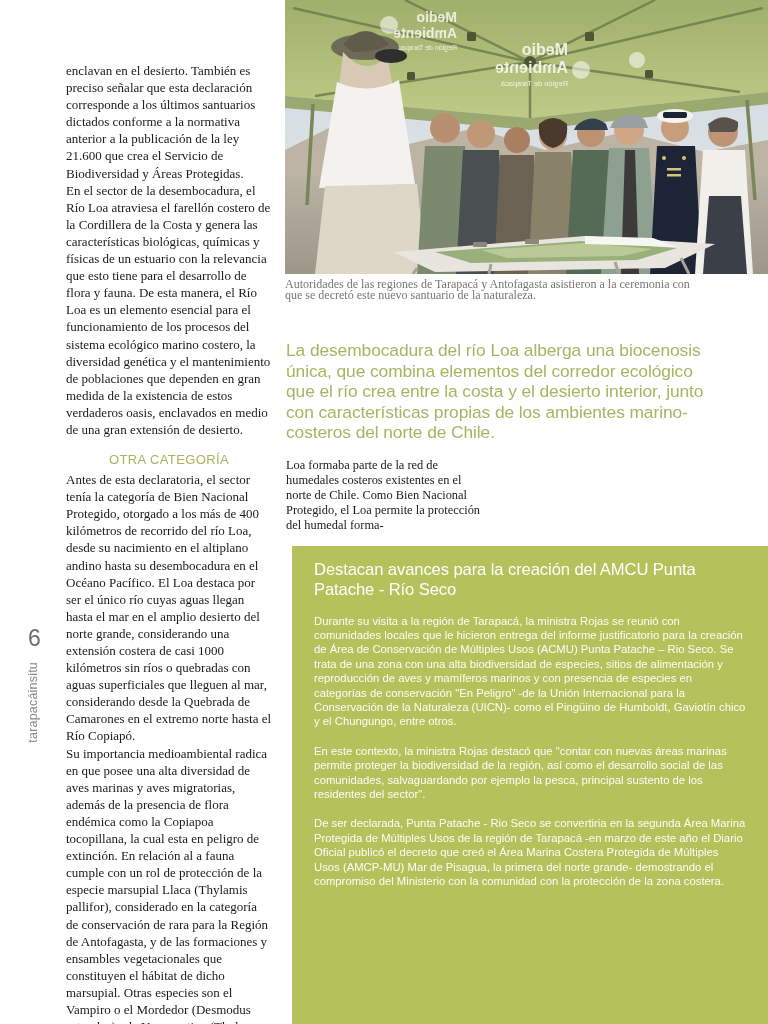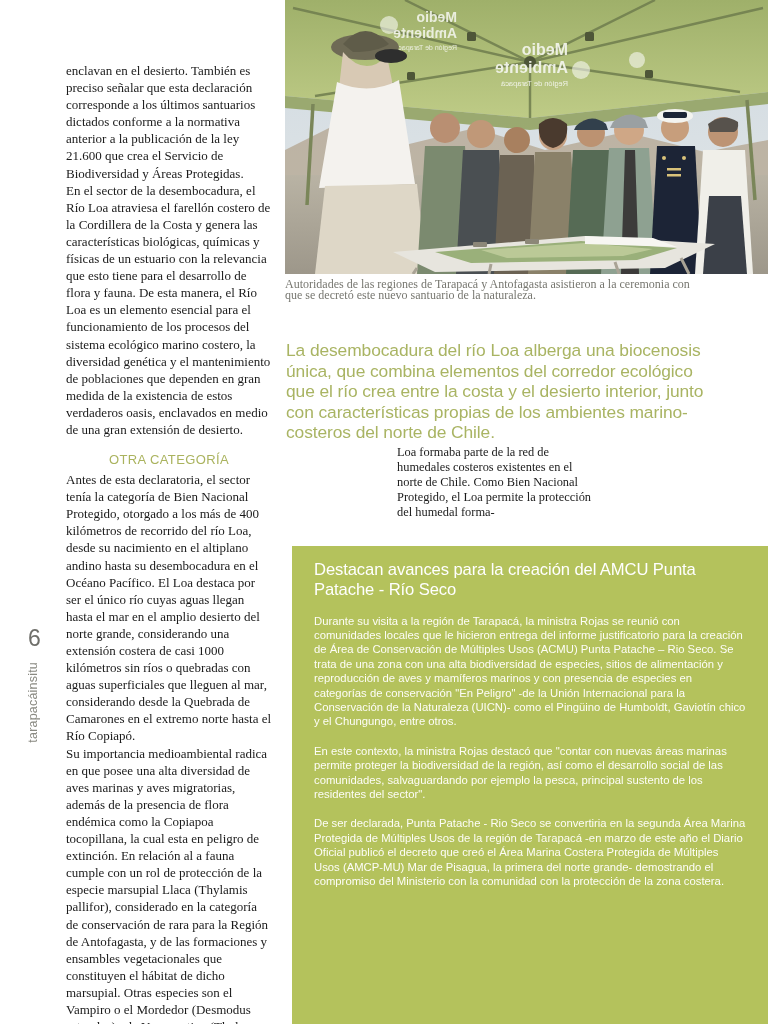--- a/index.html
+++ b/index.html
@@ -103,25 +103,24 @@
     line-height: 20.6px;
     color: #a9b463;
     letter-spacing: -0.1px;
     margin-top: 11px;
   }
 
   
   .minicols {
     position: absolute;
     left: 286px;
-    top: 445px;
+    top: 458px;
     width: 420px;
     display: flex;
     gap: 24px;
-    justify-content: center;
   }
   .minicols .mc {
     width: 198px;
   }
   .minicols p {
     margin: 0;
     font-size: 12.4px;
     line-height: 15.1px;
   }
 

